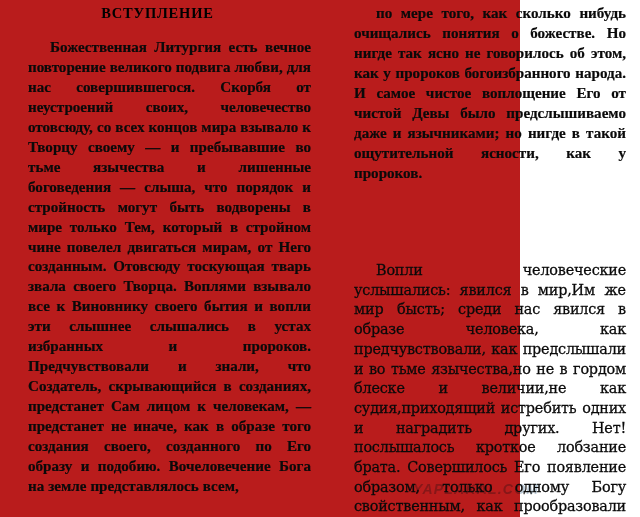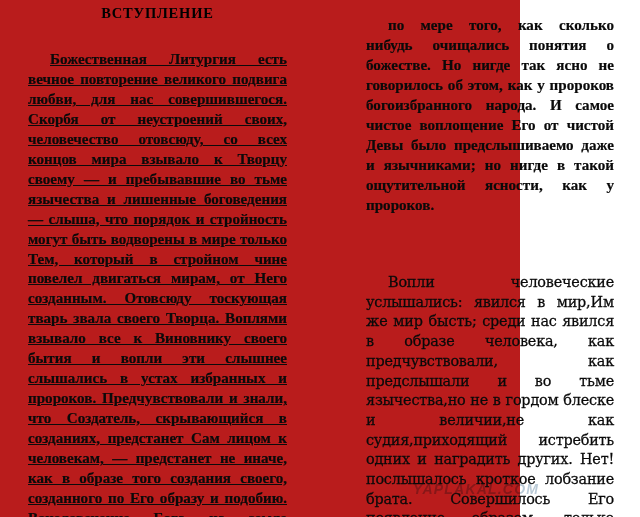--- a/index.html
+++ b/index.html
@@ -56,21 +56,21 @@
     letter-spacing: 0.8px;
     text-align: center;
     margin: 5px 0 0 0;
     padding: 0;
     line-height: 17px;
     color: #000;
   }
 
   
   p.body {
-    margin: 16px;
+    margin: 4px;
     padding: 0;
     font-size: 15.1px;
     line-height: 19.95px;
     text-align: justify;
     text-align-last: left;
     text-indent: 22px;
     hyphens: manual;
     word-spacing: 0.2px;
     color: #0a0a0a;
   }
@@ -93,23 +93,22 @@
   }
 
   p.serif-light b {
     font-weight: normal;
     letter-spacing: -0.1px;
   }
 
   .left-body {
     position: absolute;
     top: 34px;
-    left: 0;
+    left: 12px;
     width: 291px;
-    text-decoration: underline;
   }
 
   .right-para-1 {
     position: absolute;
     top: 0px;
     left: 0;
     width: 280px;
   }
 
   .right-para-2 {

